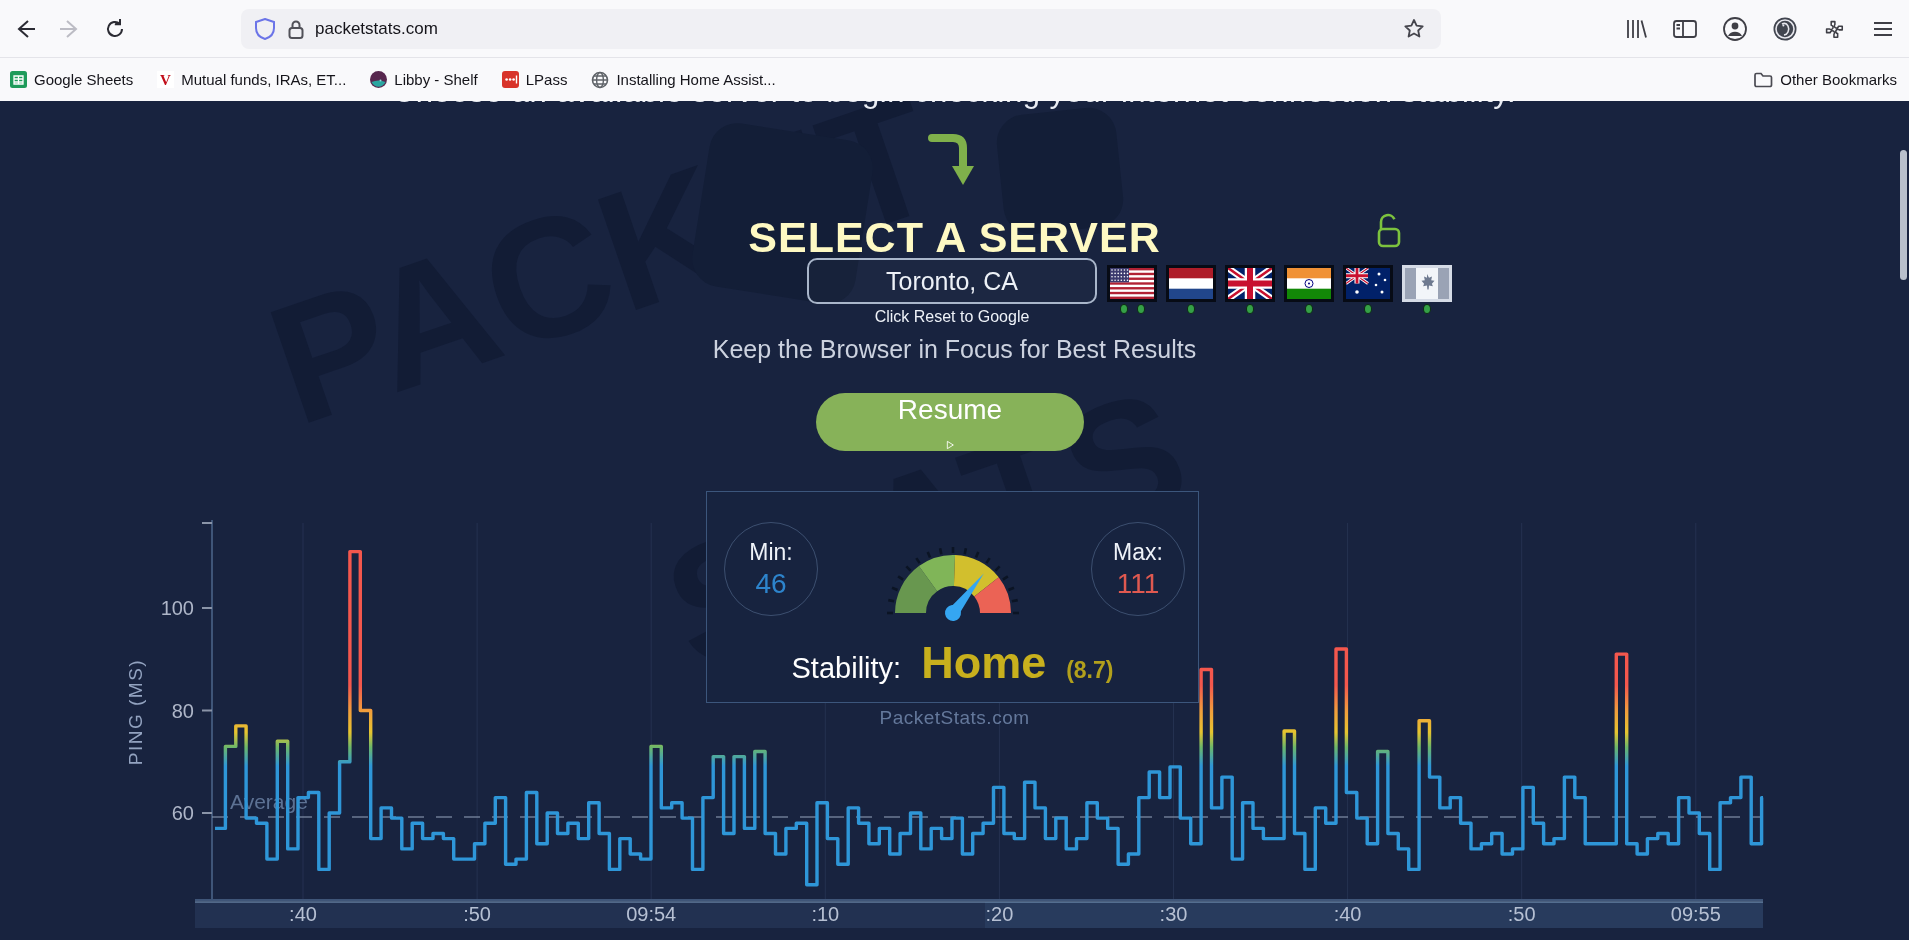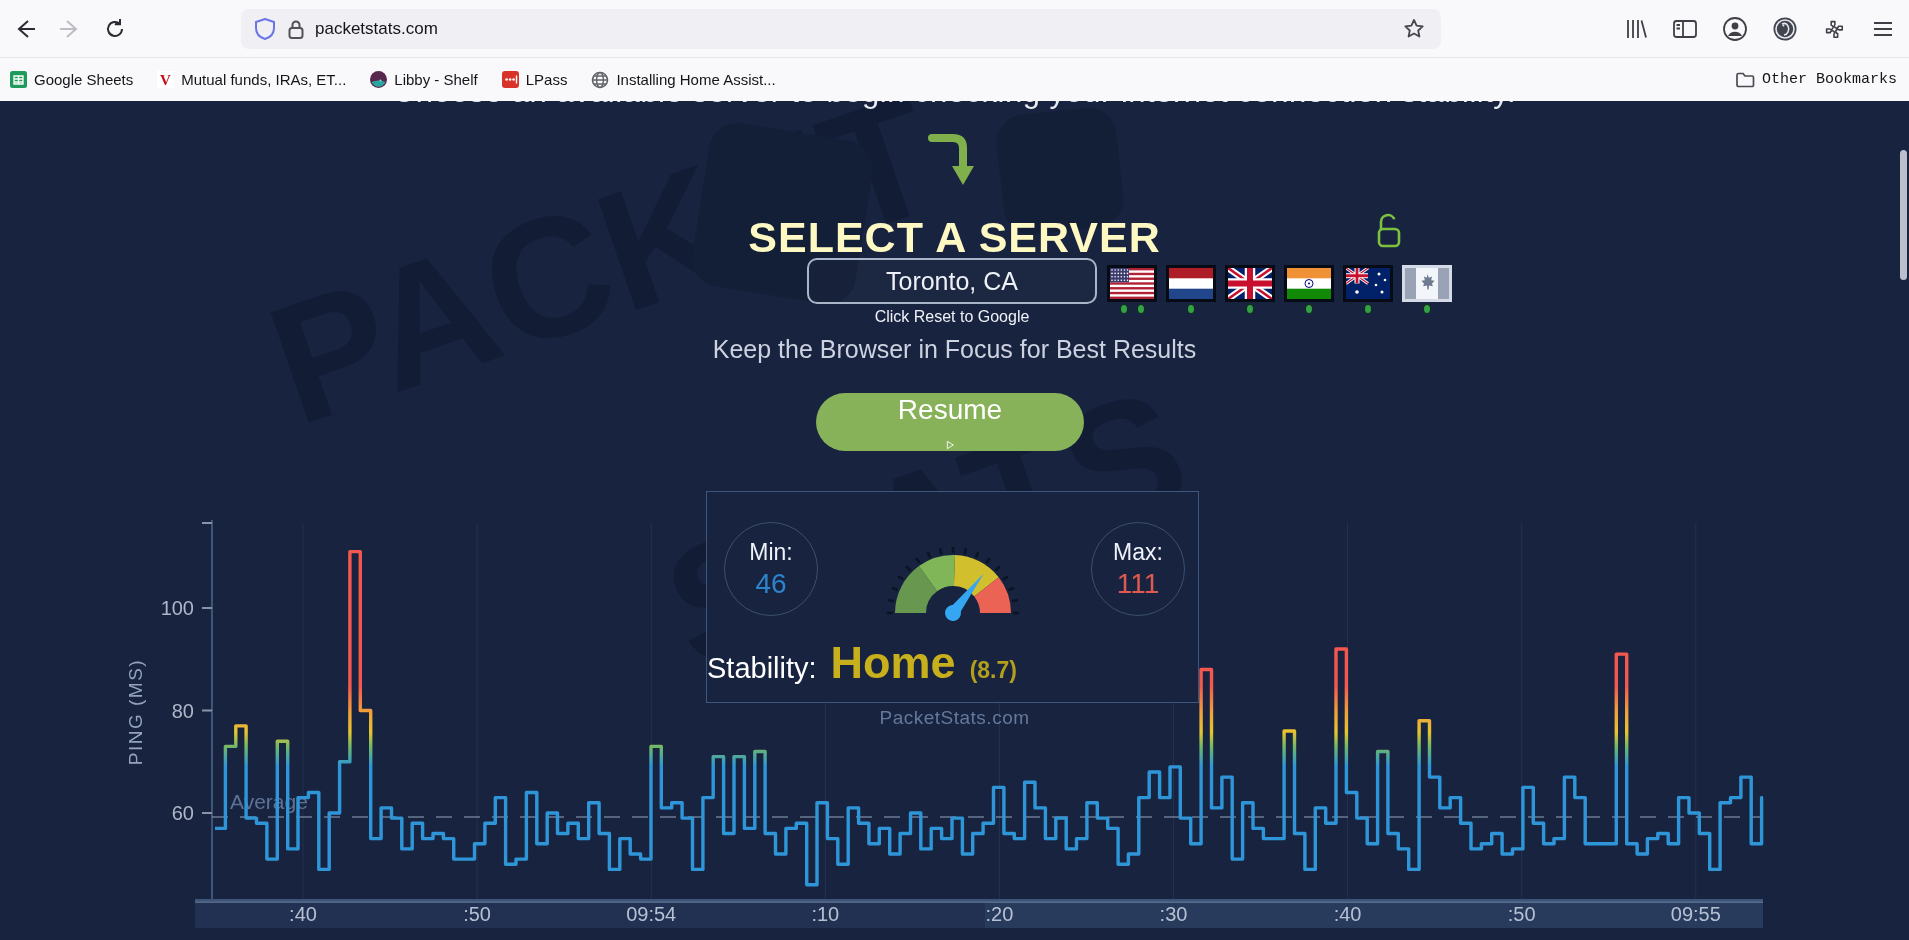--- a/index.html
+++ b/index.html
@@ -9,21 +9,21 @@
   .toolbar{position:absolute;left:0;top:0;width:1909px;height:57px;background:#f9f9fb;
     border-bottom:1px solid #e4e4e9;z-index:10;}
   .navbtn{position:absolute;top:14px;width:30px;height:30px;display:flex;align-items:center;justify-content:center;border-radius:4px;}
   .urlbar{position:absolute;left:241px;top:9px;width:1200px;height:40px;background:#f0f0f4;
     border-radius:8px;display:flex;align-items:center;}
   .urltext{font-size:17px;color:#15141a;margin-left:10px;}
   .right-icons{position:absolute;right:14px;top:13px;height:32px;display:flex;gap:24px;align-items:center;z-index:11;}
   .bookmarks{position:absolute;left:0;top:58px;width:1909px;height:43px;background:#f9f9fb;
     display:flex;align-items:center;padding-left:10px;box-sizing:border-box;z-index:10;}
   .bm{display:flex;align-items:center;gap:7px;margin-right:24px;font-size:15px;color:#15141a;cursor:default;white-space:nowrap;}
-  .bm-other{position:absolute;right:12px;display:flex;align-items:flex-start;gap:7px;font-size:15px;color:#15141a;font-family:Liberation Mono, monospace;}
+  .bm-other{position:absolute;right:12px;display:flex;align-items:flex-start;gap:7px;font-size:15px;color:#15141a;}
   
   .page{position:absolute;left:0;top:101px;width:1909px;height:839px;background:#18233f;overflow:hidden;}
   .wm{position:absolute;color:#121c35;font-weight:800;pointer-events:none;user-select:none;}
   .wm-sq{position:absolute;background:#131e37;border-radius:28px;pointer-events:none;}
   .heading{position:absolute;left:0;top:-27px;width:1909px;text-align:center;color:#e9ecf3;
     font-size:31px;font-weight:500;letter-spacing:.5px;}
   .select-title{position:absolute;left:0;top:112px;width:1909px;text-align:center;color:#fef9c3;
     font-size:43px;font-weight:800;letter-spacing:1px;}
   .server-box{position:absolute;left:807px;top:157px;width:286px;height:42px;border:2px solid #a9b6ca;
     border-radius:10px;display:flex;align-items:center;justify-content:center;color:#edf1f7;font-size:25px;background:rgba(255,255,255,0.02);}
@@ -41,21 +41,21 @@
   .panel{position:absolute;left:706px;top:390px;width:493px;height:212px;background:#17233f;
     border:1px solid #3c567c;z-index:3;box-sizing:border-box;}
   .avg-row{position:absolute;left:0;top:8px;width:100%;display:flex;justify-content:center;align-items:baseline;gap:12px;}
   .avg-label{color:#fff;font-size:27px;}
   .avg-val{color:#c2dcf6;font-size:42px;font-weight:800;}
   .mm-circle{position:absolute;top:30px;width:92px;height:92px;border:1px solid rgba(130,160,200,.35);border-radius:50%;
     display:flex;flex-direction:column;align-items:center;justify-content:center;gap:2px;}
   .mm-label{color:#eef2f8;font-size:23px;text-align:right;}
   .min-val{color:#2d84cc;font-size:28px;}
   .max-val{color:#e05950;font-size:28px;}
-  .stab-row{position:absolute;left:0;top:145px;width:100%;display:flex;justify-content:flex-start;align-items:baseline;gap:14px;}
+  .stab-row{position:absolute;left:0;top:145px;width:100%;display:flex;justify-content:center;align-items:baseline;gap:20px;}
   .stab-label{color:#fff;font-size:29px;}
   .stab-val{color:#c8b01d;font-size:45px;font-weight:800;}
   .stab-score{color:#b2a01c;font-size:23px;font-weight:700;}
   .brand{position:absolute;left:0;top:606px;width:1909px;text-align:center;color:#64789b;font-size:19px;letter-spacing:.5px;}
   .scroll-thumb{position:absolute;right:2px;top:150px;width:7px;height:130px;background:#b9c0cc;border-radius:4px;z-index:12;}
   svg{display:block;}
 </style>
 </head>
 <body>
 

